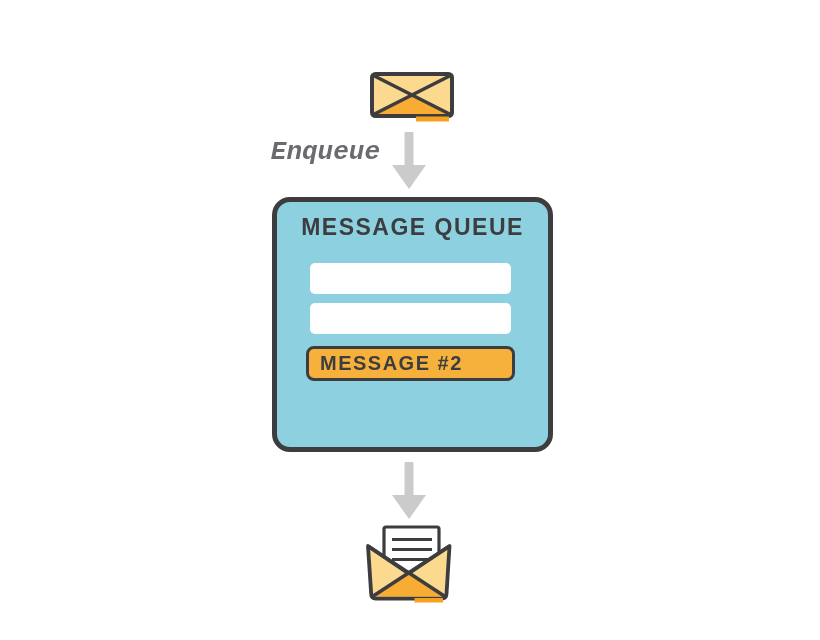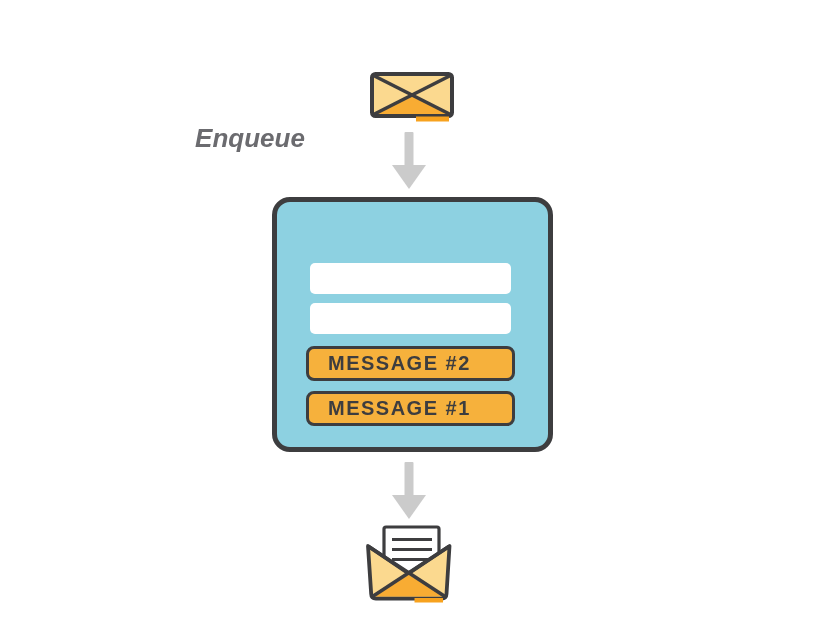--- a/index.html
+++ b/index.html
@@ -17,21 +17,21 @@
     font-size:23px; font-weight:bold;
     letter-spacing:2.5px;
     color:#76767A;
   }
   .flow-label{
     position:absolute;
     font-size:26px; font-weight:bold; font-style:italic;
     color:#6B6B6F;
     white-space:nowrap;
   }
-  .enqueue-label{ left:120px; top:123px; width:260px; text-align:center; }
+  .enqueue-label{ left:120px; top:137px; width:260px; text-align:right;font-family:Liberation Mono, monospace; }
   .dequeue-label{ left:442px; top:466px; }
   .icon{ position:absolute; }
   .top-envelope{ left:369px; top:70px; }
   .enqueue-arrow{ left:392px; top:132px; }
   .dequeue-arrow{ left:392px; top:462px; }
   .bottom-envelope{ left:364px; top:520px; }
   .queue-box{
     position:absolute;
     left:272px; top:197px;
     width:281px; height:255px;
@@ -60,21 +60,21 @@
   }
   .slot.filled{
     left:29px; width:209px; height:35px;
     background:#F6B13C;
     border:3.5px solid #3D3D3F;
     border-radius:8px;
     font-size:20px; font-weight:bold;
     letter-spacing:1.5px;
     color:#3D3D3F;
     line-height:28px;
-    padding-left:19px;
+    padding-left:11px;
     white-space:nowrap;
   }
   .slot-e1{ top:61px; }
   .slot-e2{ top:101px; }
   .slot-f2{ top:144px; }
   .slot-f1{ top:189px; }
 </style>
 </head>
 <body>
 
@@ -89,24 +89,24 @@
     <rect x="47" y="46.5" width="33" height="5" fill="#F7A21E"></rect>
   </svg>
 
   <div class="flow-label enqueue-label">Enqueue</div>
   <svg class="icon enqueue-arrow" width="34" height="58" viewBox="0 0 34 58">
     <rect x="12.5" y="0" width="9" height="35" rx="1" fill="#CBCBCB"></rect>
     <polygon points="0,33 34,33 17,57" fill="#CBCBCB"></polygon>
   </svg>
 
   <div class="queue-box">
+    <div class="queue-title">MESSAGE QUEUE</div>
     <div class="slot empty slot-e1"></div>
     <div class="slot empty slot-e2"></div>
     <div class="slot filled slot-f2">MESSAGE #2</div>
-    <div class="slot filled slot-f1">MESSAGE #1</div>
   </div>
 
   <svg class="icon dequeue-arrow" width="34" height="58" viewBox="0 0 34 58">
     <rect x="12.5" y="0" width="9" height="35" rx="1" fill="#CBCBCB"></rect>
     <polygon points="0,33 34,33 17,57" fill="#CBCBCB"></polygon>
   </svg>
 
   <svg class="icon bottom-envelope" width="92" height="86" viewBox="0 0 92 86">
     <rect x="20" y="7" width="55" height="55" rx="2" fill="#FFFFFF" stroke="#3D3D3F" stroke-width="3.2"></rect>
     <line x1="28" y1="19.5" x2="68" y2="19.5" stroke="#3D3D3F" stroke-width="3"></line>

